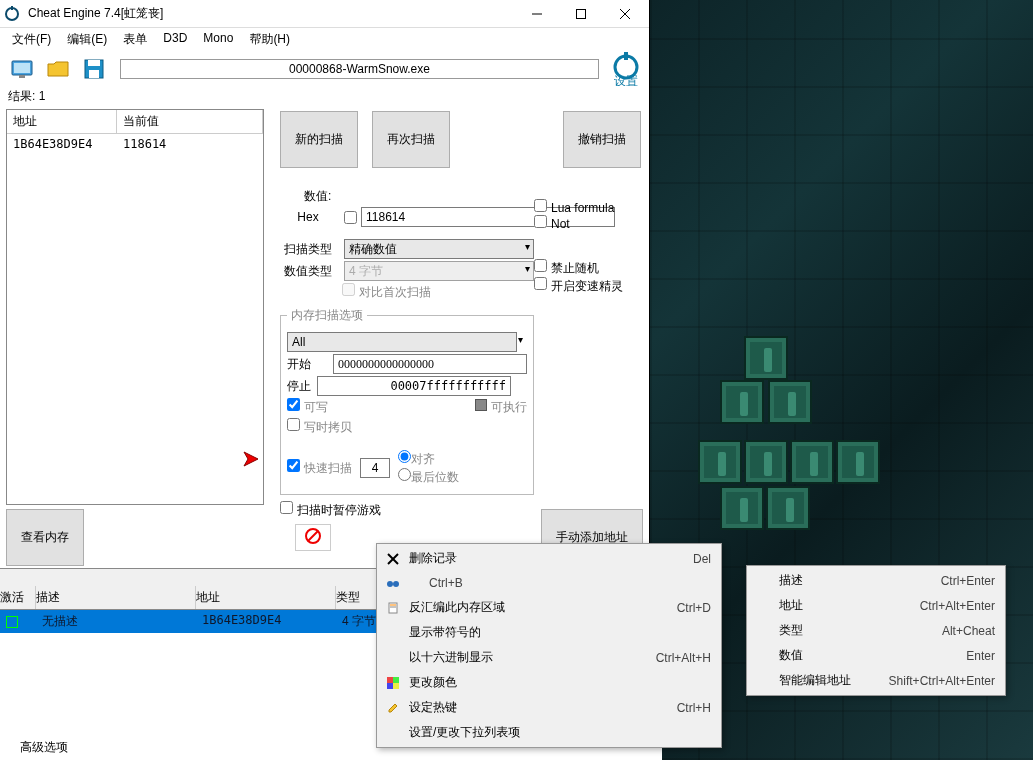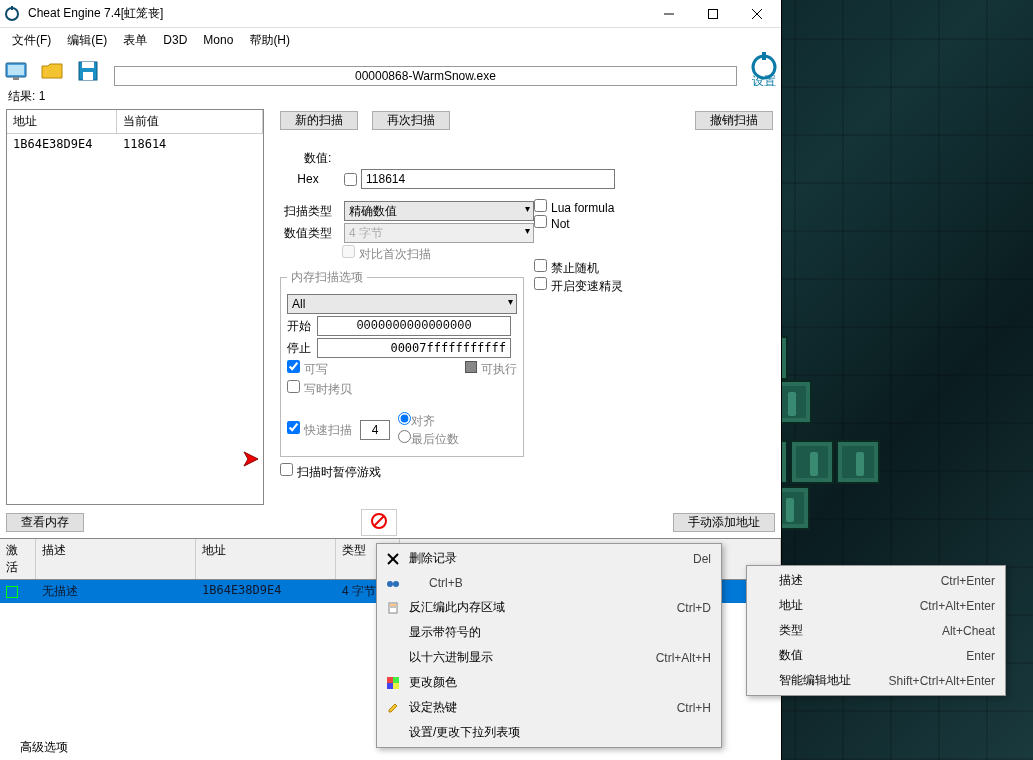--- a/index.html
+++ b/index.html
@@ -5,50 +5,50 @@
 * { box-sizing: border-box; margin: 0; padding: 0; font-family: "Microsoft YaHei", "Segoe UI", sans-serif; font-size: 12px; }
 body { background: #0a1a1c; width: 1033px; height: 760px; position: relative; overflow: hidden; }
 
 .game-bg { position: absolute; left: 650px; top: 0; width: 383px; height: 760px; background: linear-gradient(135deg, #0d2428 0%, #143438 30%, #0a1c1f 60%, #1a3a3e 100%); }
 .game-bg::before { content:""; position:absolute; inset:0; background:
   repeating-linear-gradient(0deg, rgba(0,0,0,0.15) 0 2px, transparent 2px 48px),
   repeating-linear-gradient(90deg, rgba(0,0,0,0.15) 0 2px, transparent 2px 48px); }
 .crate { position:absolute; width:44px; height:44px; background:#1e5a4a; border:2px solid #0a2820; box-shadow: inset 0 0 0 4px #2a6e5a; }
 .crate::after{content:"";position:absolute;left:18px;top:10px;width:8px;height:24px;background:#3a8a72;border-radius:2px;}
 
-.ce-window { position: absolute; left: 0; top: 0; width: 782px; height: 760px; background: #fff; border-right: 1px solid #000; }
+.ce-window { position: absolute; left: 0; top: 0; width: 650px; height: 760px; background: #fff; border-right: 1px solid #000; }
 
 .titlebar { height: 28px; background: #fff; display: flex; align-items: center; padding: 0 2px; border-bottom: 1px solid #ddd; }
 .titlebar .icon { width: 20px; height: 20px; margin-right: 6px; display:flex;align-items:center;justify-content:center; }
 .titlebar .title { flex: 1; }
 .titlebar .winbtn { width: 44px; height: 28px; display: flex; align-items: center; justify-content: center; }
 
-.menubar { height: 24px; display: flex; align-items: center; padding: 0 4px; gap: 0; }
+.menubar { height: 24px; display: flex; align-items: flex-start; padding: 0 4px; gap: 0; }
 .menubar .menuitem { padding: 3px 8px; }
 
-.toolbar-row { height: 34px; display: flex; align-items: flex-end; padding: 0 0; gap: 4px; }
+.toolbar-row { height: 34px; display: flex; align-items: center; padding: 0 6px; gap: 4px; }
 .tbtn { width: 32px; height: 30px; display: flex; align-items: center; justify-content: center; border: 1px solid transparent; }
 .progress-bar { flex: 1; height: 20px; border: 1px solid #999; margin: 0 6px; display: flex; align-items: center; justify-content: center; }
 .ce-logo { width: 34px; height: 34px; }
 
 .results-label { padding: 2px 8px; }
 
 .main-split { display: flex; height: 400px; }
 .results-panel { width: 258px; border: 1px solid #888; margin: 2px 0 2px 6px; background: #fff; }
 .results-header { display: flex; border-bottom: 1px solid #ccc; background: #fff; }
 .results-header .col { padding: 3px 6px; border-right: 1px solid #ccc; }
 .results-header .col.addr { width: 110px; }
 .results-header .col.val { flex: 1; }
 .results-row { display: flex; }
 .results-row .cell { padding: 3px 6px; }
 .results-row .cell.addr { width: 110px; font-family: monospace; }
 .results-row .cell.val { flex: 1; font-family: monospace; }
 
 .scan-panel { flex: 1; padding: 4px 6px 4px 16px; position: relative; }
-.btn { background: #e1e1e1; border: 1px solid #adadad; padding: 0 14px; min-width: 76px; text-align: center; display: inline-block; }
+.btn { background: #e1e1e1; border: 1px solid #adadad; padding: 19px 14px; min-width: 76px; text-align: center; display: inline-block; }
 .scan-buttons { display: flex; gap: 14px; margin-bottom: 20px; }
 .undo-row { position: absolute; right: 8px; top: 4px; }
 
 .form-row { display: flex; align-items: center; margin: 2px 0; }
 .form-row .lbl { width: 56px; text-align: center; margin-right: 8px; }
 input[type=text], select { border: 1px solid #7a7a7a; padding: 2px 4px; font-size: 12px; height: 20px; background: #fff; }
 select { appearance: none; background: #e8e8e8; padding-right: 16px; position: relative; }
 .select-wrap { position: relative; display: inline-block; }
 .select-wrap::after { content: "▾"; position: absolute; right: 4px; top: 2px; pointer-events: none; font-size: 10px; }
 input[type=checkbox] { margin-right: 4px; }
@@ -58,21 +58,21 @@
 
 .right-checks { position: absolute; left: 270px; top: 92px; }
 .right-checks2 { position: absolute; left: 270px; top: 152px; }
 
 .red-arrow { position: absolute; left: 240px; top: 448px; width: 22px; height: 22px; }
 
 .mid-row { display: flex; align-items: center; padding: 2px 6px; gap: 8px; }
 .spacer { flex: 1; }
 
 .table-header { display: flex; background: #f0f0f0; border-top: 1px solid #888; border-bottom: 1px solid #888; }
-.table-header .th { padding: 3px 6px; border-right: 1px solid #ccc; }
+.table-header .th { padding: 3px 0; border-right: 1px solid #ccc; margin-top: 17px; }
 .th.act { width: 36px; } .th.desc { width: 160px; } .th.addrc { width: 140px; } .th.type { width: 64px; } .th.valc { flex: 1; }
 
 .table-body { height: 200px; background: #fff; }
 .tr { display: flex; }
 .tr .td { padding: 3px 6px; }
 .tr.sel { background: #0078d7; color: #0f172a; }
 .tr .td.act { width: 36px; display:flex;align-items:center; }
 .tr .td.desc { width: 160px; }
 .tr .td.addrc { width: 140px; font-family: monospace; }
 .tr .td.type { width: 64px; }
@@ -227,21 +227,21 @@
         <div><label><input type="checkbox" style=""><span>开启变速精灵</span></label></div>
       </div>
 
       <fieldset style="width:242px">
         <legend>内存扫描选项</legend>
         <div class="form-row">
             <span class="select-wrap" style="width:100%"><select style="width:230px"><option>All</option></select></span>
           </div>
         <div class="form-row">
             <span style="width:30px">开始</span>
-            <input type="text" style="width: 194px; text-align: center; font-family: Liberation Mono, monospace;" value="0000000000000000">
+            <input type="text" style="width: 194px; text-align: left; font-family: Liberation Serif, serif; margin-left: 16px;" value="0000000000000000">
           </div>
         <div class="form-row">
             <span style="width:30px">停止</span>
             <input type="text" style="width: 194px; text-align: right; font-family: monospace;" value="00007fffffffffff">
           </div>
         <div class="form-row" style="justify-content:space-between">
           <label class="disabled"><input type="checkbox" checked="" style=""><span>可写</span></label>
           <label class="disabled"><input type="checkbox" style="appearance: none; width: 12px; height: 12px; background: rgb(136, 136, 136); border: 1px solid rgb(85, 85, 85);"><span>可执行</span></label>
         </div>
         <div class="form-row">

